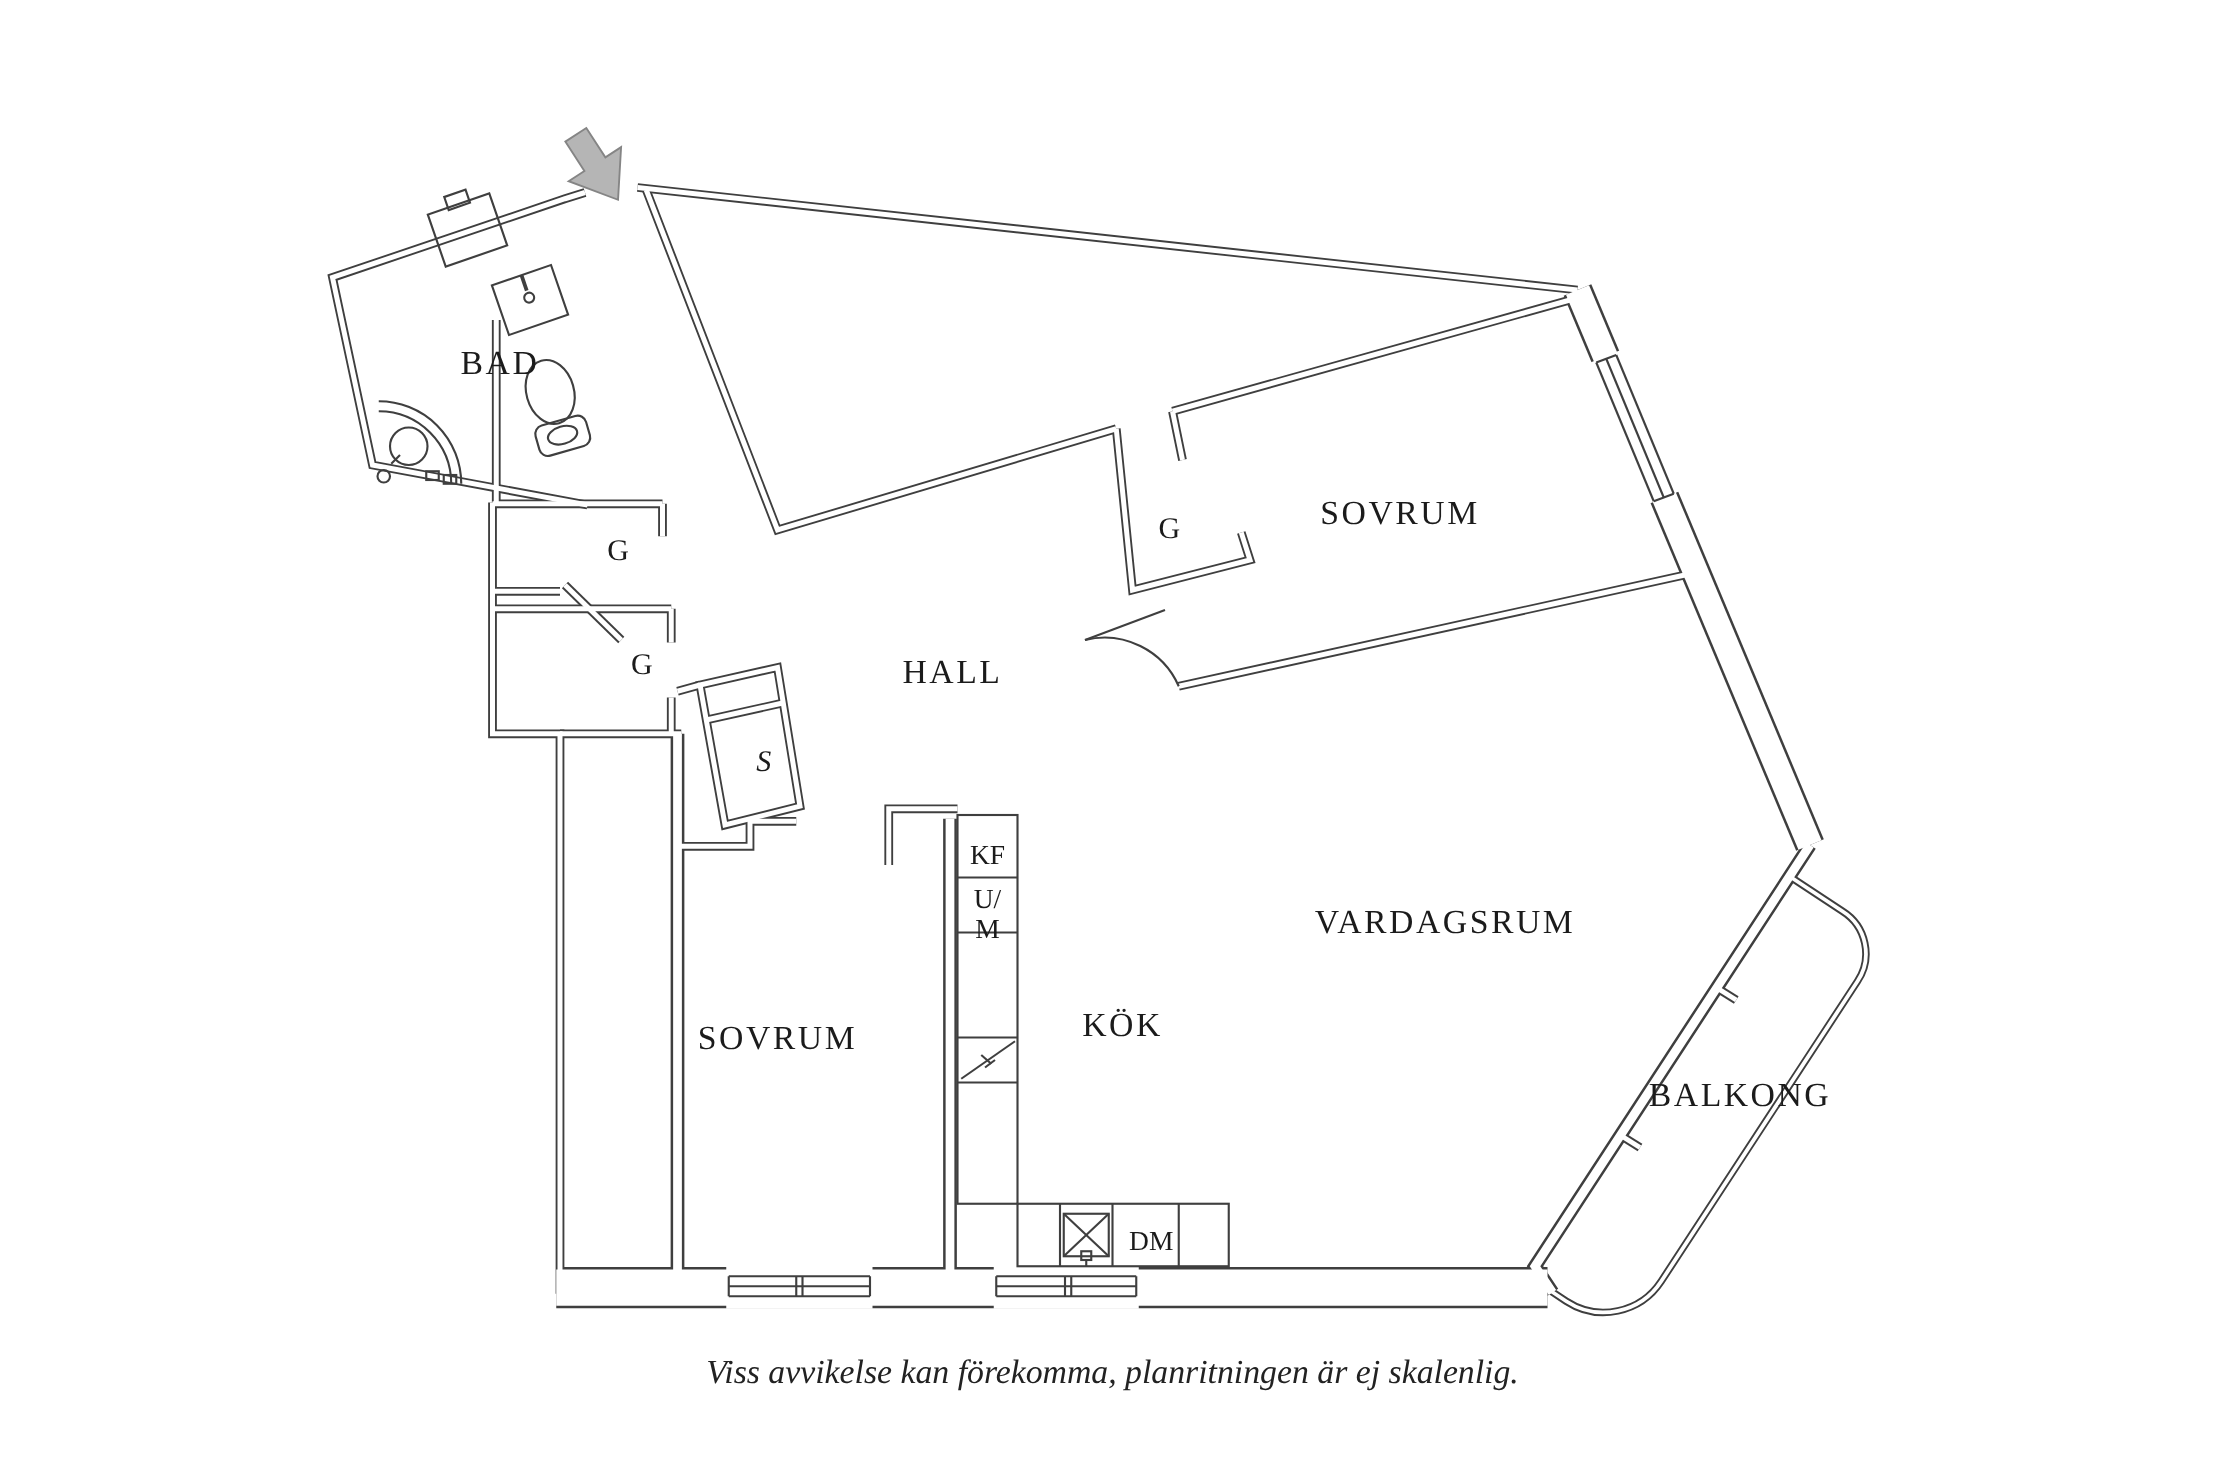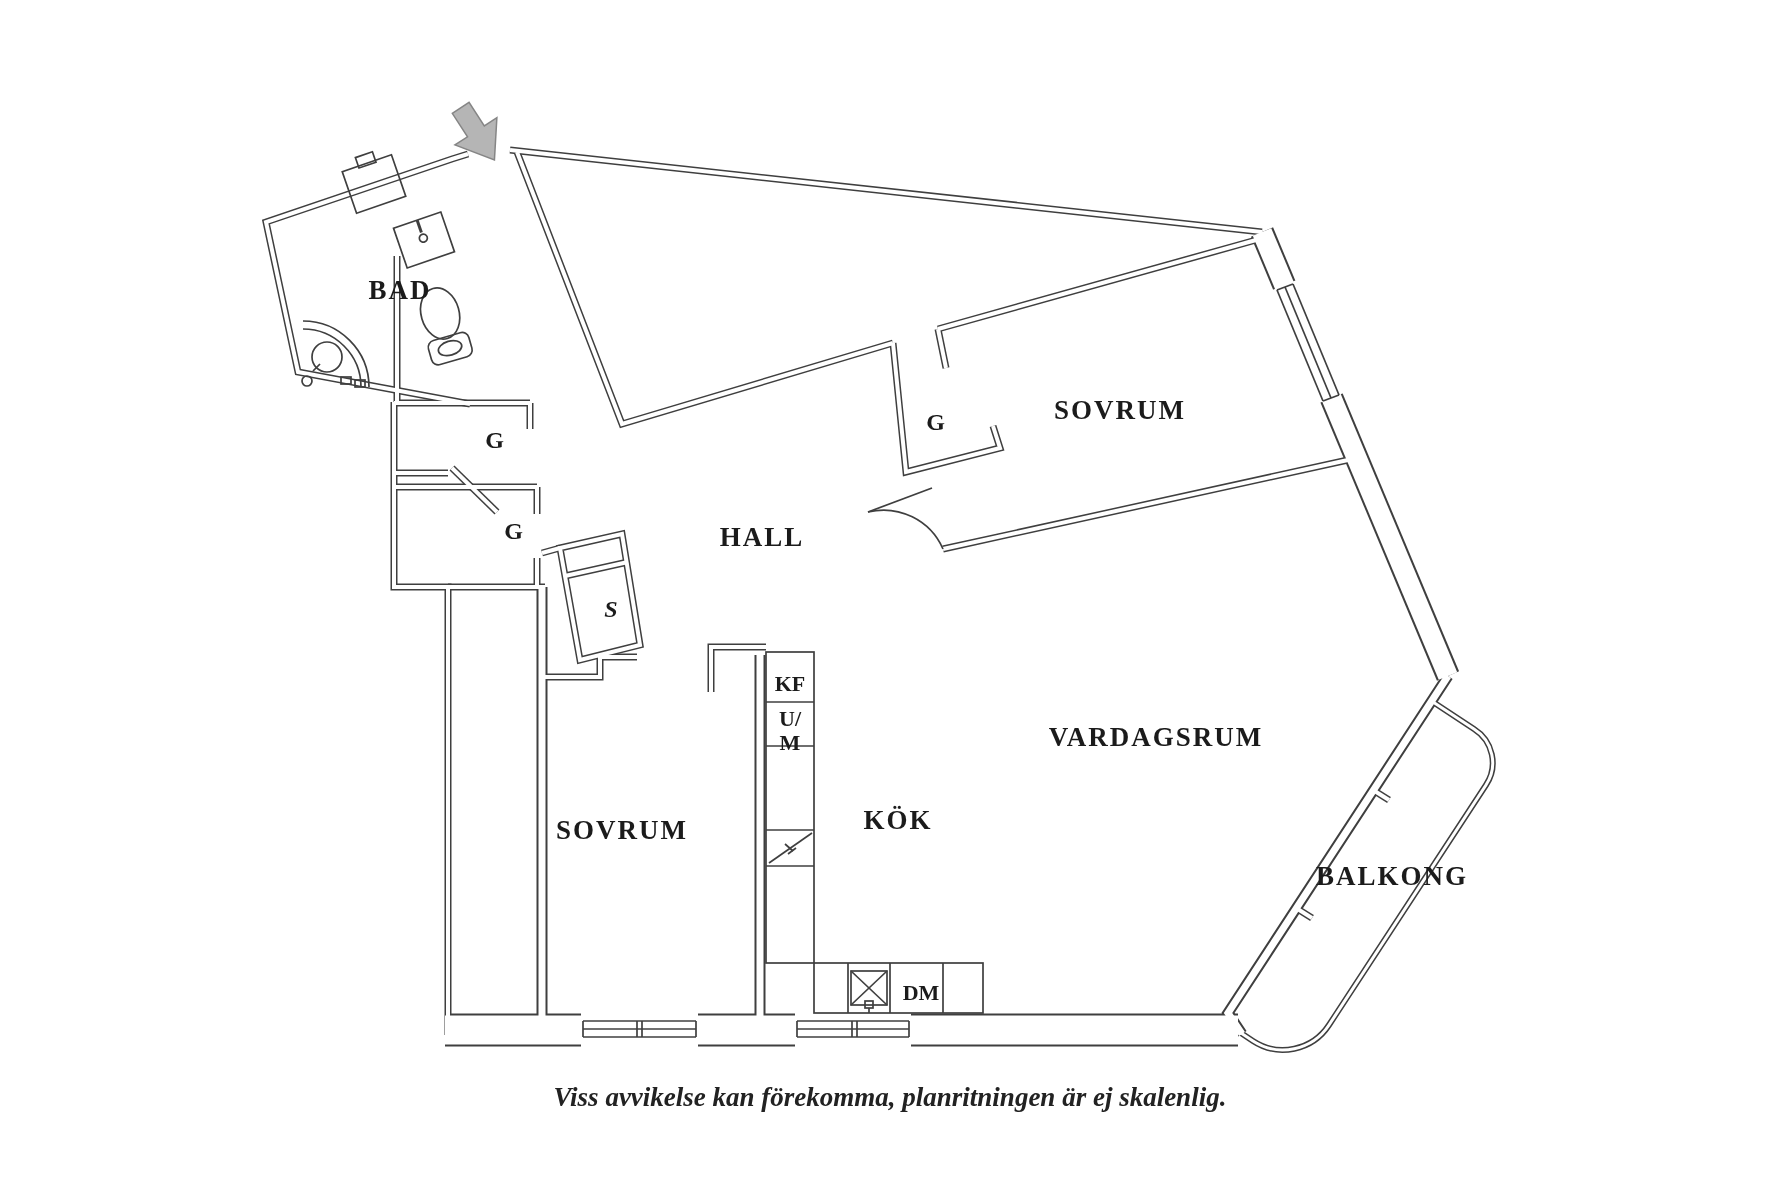--- a/index.html
+++ b/index.html
@@ -1,17 +1,17 @@
 <!DOCTYPE html>
 <html><head>
 <meta charset="utf-8">
 <style>
   html,body{margin:0;padding:0;background:#ffffff;}
   #stage{position:relative;width:1780px;height:1187px;background:#ffffff;overflow:hidden;
-         font-family:"Liberation Serif", serif;font-weight:bold;}
+         font-family:"Liberation Serif", serif;}
   svg{position:absolute;left:0;top:0;}
   .room-label{font-size:27px;letter-spacing:2px;fill:#1b1b1b;}
   .small-label{font-size:24px;letter-spacing:1px;fill:#1b1b1b;}
   .tiny-label{font-size:22px;fill:#1b1b1b;}
   .s-label{font-size:24px;font-style:italic;fill:#1b1b1b;}
   .footer-label{font-size:27px;font-style:italic;fill:#222;}
   text{text-anchor:middle;}
 </style>
 </head>
 <body>

